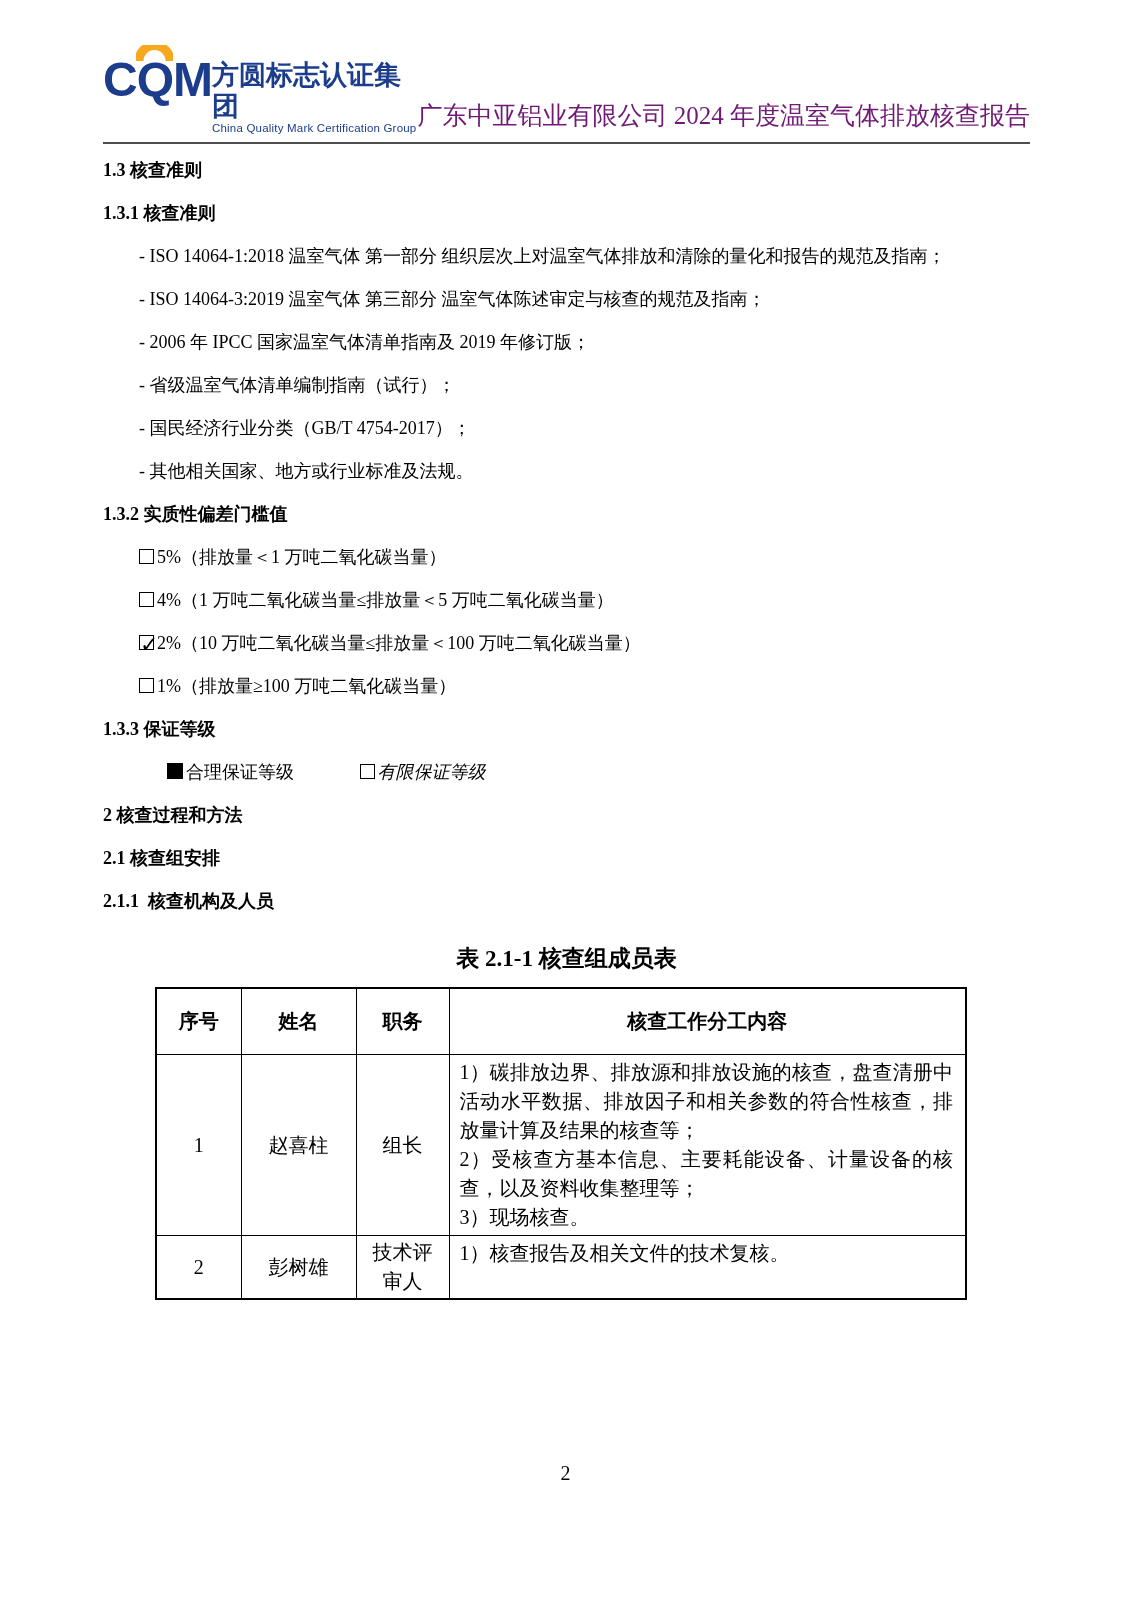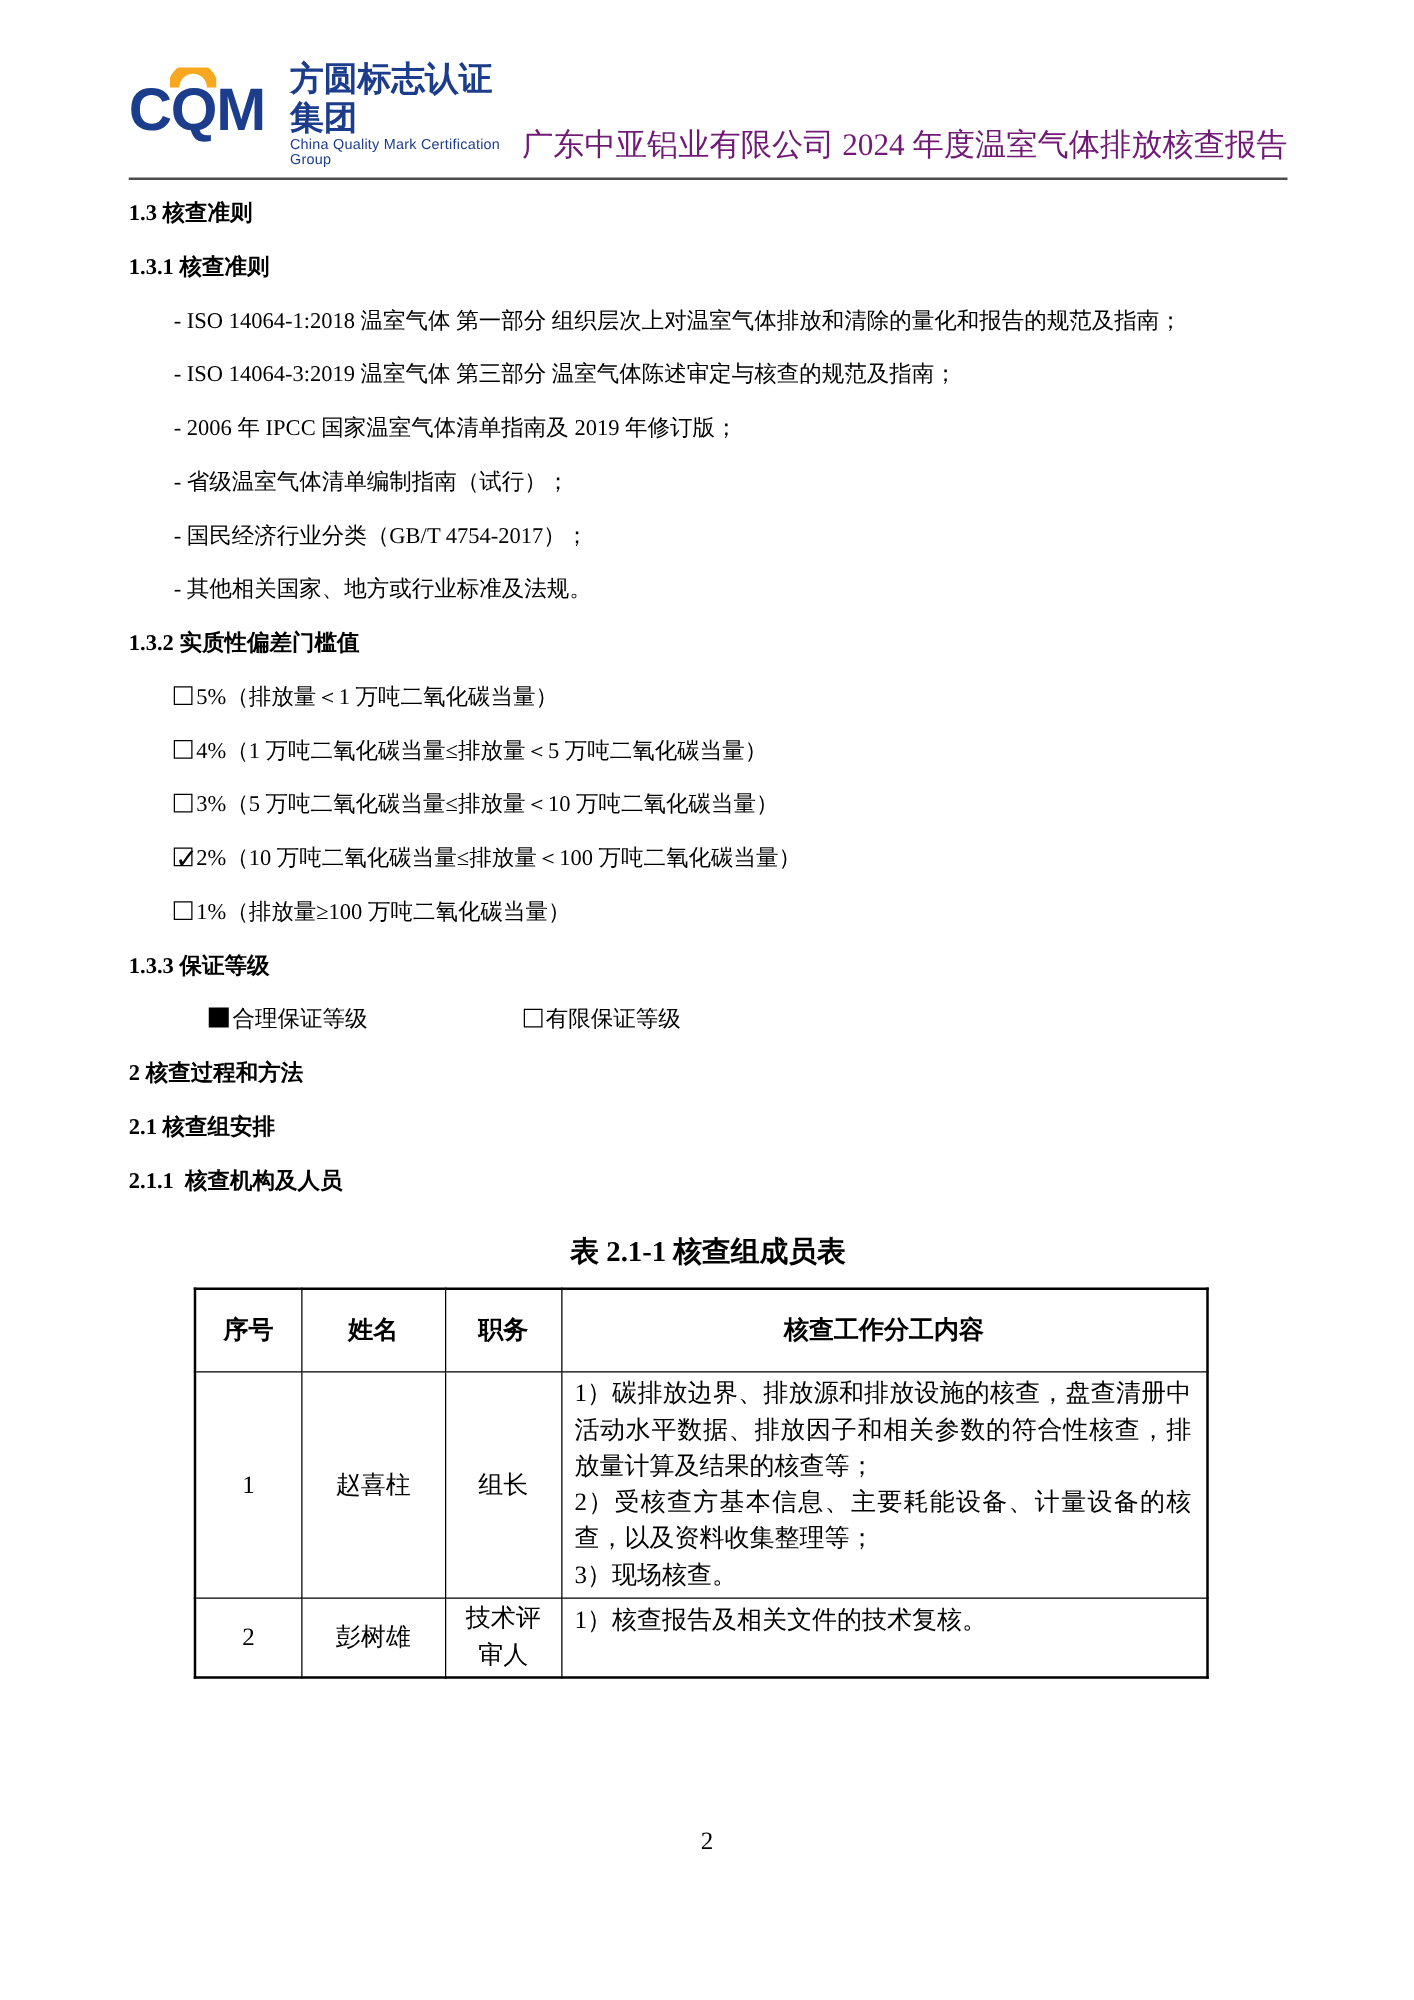--- a/index.html
+++ b/index.html
@@ -13,21 +13,21 @@
     padding:68px 101px 0 103px;
     overflow:hidden;
   }
   
   .header-row {
     display:flex; justify-content:space-between; align-items:flex-end;
     border-bottom:2px solid #4d4d4d;
     padding-bottom:8px;
     height:76px;
   }
-  .logo { display:flex; align-items:center; gap:20px; }
+  .logo { display:flex; align-items:flex-start; gap:0; }
   .logo-cqm {
     position:relative;
     font-family:"Liberation Sans","DejaVu Sans",sans-serif;
     font-weight:bold; font-size:48px; line-height:1;
     color:#1c3c8c; letter-spacing:-1px;
   }
   .logo-arc { position:absolute; left:33px; top:-11px; width:37px; height:17px; }
   .logo-names { display:flex; flex-direction:column; justify-content:center; padding-top:4px; }
   .logo-cn {
     font-family:"Liberation Sans","DejaVu Sans",sans-serif;
@@ -56,21 +56,21 @@
     content:"✓";
     position:absolute; left:0px; top:-13px;
     font-size:22px; font-weight:bold; color:#000;
     font-family:"DejaVu Sans",sans-serif;
   }
   .sq-filled {
     display:inline-block; width:16px; height:16px;
     background:#000; vertical-align:-1px; margin-right:3px;
   }
   .assure-line { padding-left:64px; }
-  .assure-opt2 { margin-left:120px; }
+  .assure-opt2 { margin-left:61px;font-style:italic; }
 
   
   .tbl-caption {
     text-align:center; font-weight:bold; font-size:23px;
     margin-top:16px; line-height:40px; margin-bottom:8px;
   }
   table.members {
     border-collapse:collapse;
     margin-left:52px;
     width:810px;
@@ -129,23 +129,20 @@
 
     <div class="doc-line heading">1.3.2 实质性偏差门槛值</div>
 
     <div class="doc-line opt-line">
       <span class="cb"></span><span>5%（排放量＜1 万吨二氧化碳当量）</span>
     </div>
     <div class="doc-line opt-line">
       <span class="cb"></span><span>4%（1 万吨二氧化碳当量≤排放量＜5 万吨二氧化碳当量）</span>
     </div>
     <div class="doc-line opt-line">
-      <span class="cb"></span><span>3%（5 万吨二氧化碳当量≤排放量＜10 万吨二氧化碳当量）</span>
-    </div>
-    <div class="doc-line opt-line">
       <span class="cb checked"></span><span>2%（10 万吨二氧化碳当量≤排放量＜100 万吨二氧化碳当量）</span>
     </div>
     <div class="doc-line opt-line">
       <span class="cb"></span><span>1%（排放量≥100 万吨二氧化碳当量）</span>
     </div>
 
     <div class="doc-line heading">1.3.3 保证等级</div>
 
     <div class="doc-line assure-line">
       <span><span class="sq-filled"></span><span>合理保证等级</span></span>

